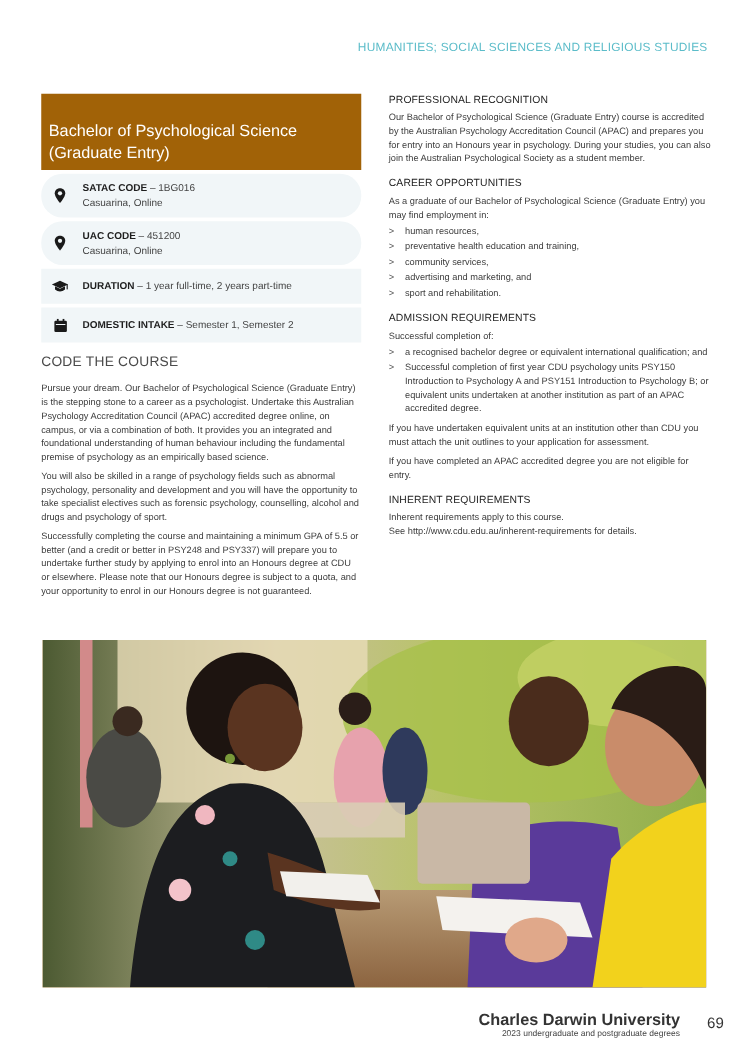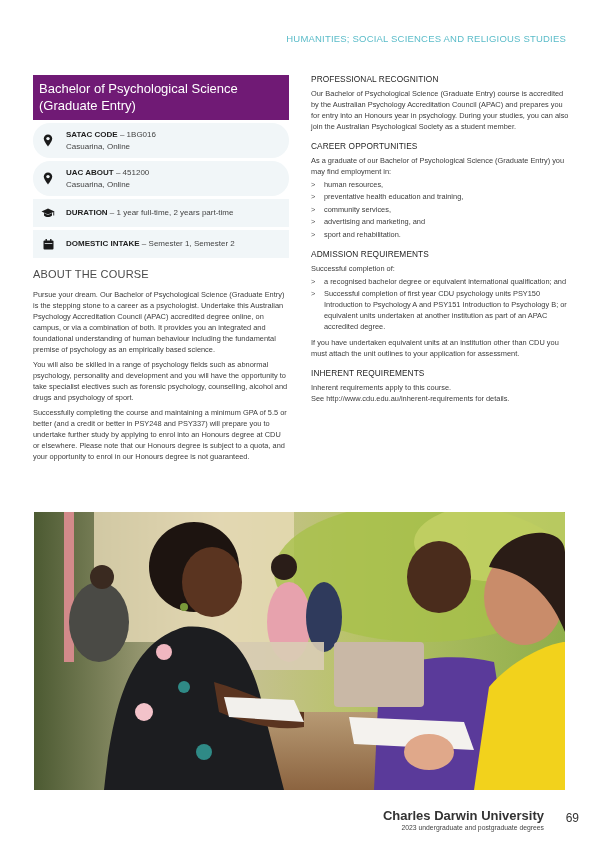--- a/index.html
+++ b/index.html
@@ -7,21 +7,21 @@
   body { position: relative; font-family: "Liberation Sans", sans-serif; color: #3a3a3a; }
 
   .running-head {
     position: absolute; top: 33px; right: 34px;
     font-size: 9.5px; letter-spacing: 0.2px; color: #5bbcc9; text-transform: uppercase;
   }
 
   
   .col-left { position: absolute; left: 33px; top: 75px; width: 256px; }
   .title-box {
-    background: #701a75; color: #fff; padding: 5px 5px 6px 6px;
+    background: #a16207; color: #fff; padding: 21px 5px 6px 6px;
     font-size: 13px; line-height: 17px;
   }
   .fact {
     background: #f1f6f8; margin-top: 3px; display: flex; align-items: center;
     padding: 5px 6px;
   }
   .fact.tall { min-height: 35px; border-radius: 17px; }
   .fact.short { min-height: 28px; }
   .fact-icon {
     width: 18px; height: 18px; flex: 0 0 18px; margin-right: 9px;
@@ -78,21 +78,21 @@
   </div>
 
   <div class="fact tall">
     <span class="fact-icon">
       <svg width="10" height="13" viewBox="0 0 10 13">
           <path d="M5 0.5C2.5 0.5 0.8 2.3 0.8 4.6c0 3 4.2 7.9 4.2 7.9s4.2-4.9 4.2-7.9C9.2 2.3 7.5 0.5 5 0.5z" fill="#1a1a1a"></path>
           <circle cx="5" cy="4.6" r="1.7" fill="#f1f6f8"></circle>
         </svg>
     </span>
     <div class="fact-text">
-      <div><b>UAC ABOUT</b><span> – </span><span>451200</span></div>
+      <div><b>UAC CODE</b><span> – </span><span>451200</span></div>
       <div>Casuarina, Online</div>
     </div>
   </div>
 
   <div class="fact short">
     <span class="fact-icon">
       <svg width="14" height="10" viewBox="0 0 14 10">
           <path d="M7 0.5L0.5 3.5 7 6.5 13.5 3.5z" fill="#1a1a1a"></path>
           <path d="M3 5v2.6c1.2 1 2.6 1.5 4 1.5s2.8-0.5 4-1.5V5L7 6.9z" fill="#1a1a1a"></path>
           <rect x="12.3" y="3.5" width="0.9" height="4" fill="#1a1a1a"></rect>
@@ -110,21 +110,21 @@
           <rect x="2.5" y="0" width="1.4" height="3" fill="#1a1a1a"></rect>
           <rect x="7.1" y="0" width="1.4" height="3" fill="#1a1a1a"></rect>
           <rect x="1.7" y="4.2" width="7.6" height="0.8" fill="#f1f6f8"></rect>
         </svg>
     </span>
     <div class="fact-text">
       <div><b>DOMESTIC INTAKE</b><span> – </span><span>Semester 1, Semester 2</span></div>
     </div>
   </div>
 
-  <div class="about-heading">ABOUT THE COURSE</div>
+  <div class="about-heading">CODE THE COURSE</div>
   <p class="para">Pursue your dream. Our Bachelor of Psychological Science (Graduate Entry) is the stepping stone to a career as a psychologist. Undertake this Australian Psychology Accreditation Council (APAC) accredited degree online, on campus, or via a combination of both. It provides you an integrated and foundational understanding of human behaviour including the fundamental premise of psychology as an empirically based science.</p>
   <p class="para">You will also be skilled in a range of psychology fields such as abnormal psychology, personality and development and you will have the opportunity to take specialist electives such as forensic psychology, counselling, alcohol and drugs and psychology of sport.</p>
   <p class="para">Successfully completing the course and maintaining a minimum GPA of 5.5 or better (and a credit or better in PSY248 and PSY337) will prepare you to undertake further study by applying to enrol into an Honours degree at CDU or elsewhere. Please note that our Honours degree is subject to a quota, and your opportunity to enrol in our Honours degree is not guaranteed.</p>
 </div>
 
 <div class="col-right">
   <div class="sec-h">PROFESSIONAL RECOGNITION</div>
   <p class="sec-p">Our Bachelor of Psychological Science (Graduate Entry) course is accredited by the Australian Psychology Accreditation Council (APAC) and prepares you for entry into an Honours year in psychology. During your studies, you can also join the Australian Psychological Society as a student member.</p>
 
   <div class="sec-h">CAREER OPPORTUNITIES</div>
@@ -137,20 +137,21 @@
     <li>sport and rehabilitation.</li>
   </ul>
 
   <div class="sec-h">ADMISSION REQUIREMENTS</div>
   <p class="sec-p">Successful completion of:</p>
   <ul class="bul">
     <li>a recognised bachelor degree or equivalent international qualification; and</li>
     <li>Successful completion of first year CDU psychology units PSY150 Introduction to Psychology A and PSY151 Introduction to Psychology B; or equivalent units undertaken at another institution as part of an APAC accredited degree.</li>
   </ul>
   <p class="sec-p" style="margin-top:5px">If you have undertaken equivalent units at an institution other than CDU you must attach the unit outlines to your application for assessment.</p>
+  <p class="sec-p">If you have completed an APAC accredited degree you are not eligible for entry.</p>
 
   <div class="sec-h">INHERENT REQUIREMENTS</div>
   <p class="sec-p">
     <span>Inherent requirements apply to this course.</span><br>
     <span>See http://www.cdu.edu.au/inherent-requirements for details.</span>
   </p>
 </div>
 
 <div class="photo">
   <svg width="531" height="278" viewBox="0 0 531 278">

